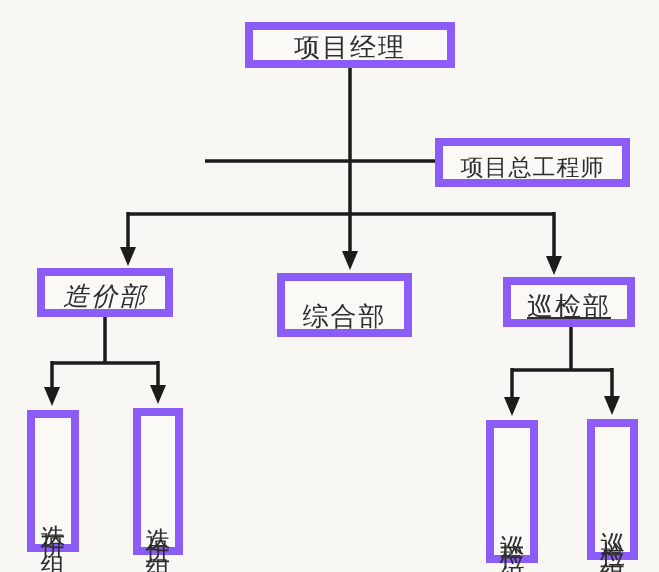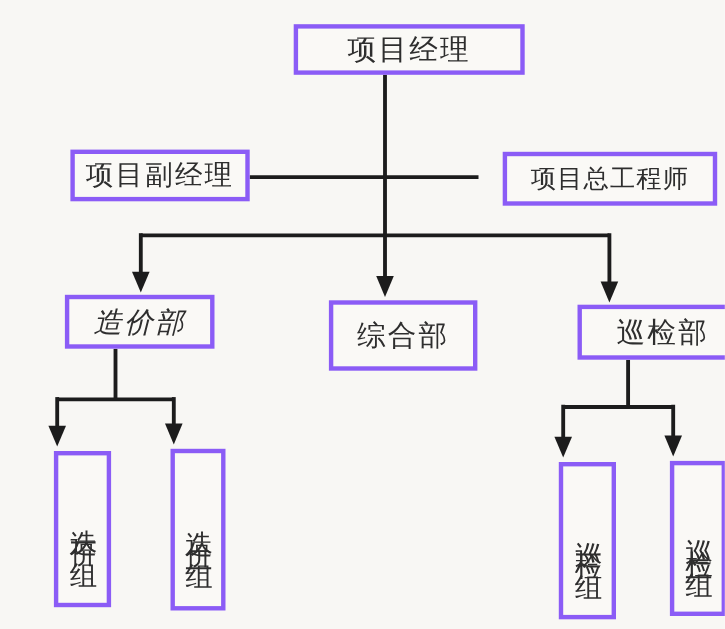--- a/index.html
+++ b/index.html
@@ -17,41 +17,40 @@
   }
   .wires {
     position: absolute;
     left: 0;
     top: 0;
     pointer-events: none;
   }
   .node {
     position: absolute;
     box-sizing: border-box;
-    border: 4px solid #8b5cf6;
+    border: 8px solid #8b5cf6;
     background: #faf9f6;
     display: flex;
-    align-items: center;
+    align-items: flex-end;
     justify-content: center;
     color: #2e2e2e;
     font-size: 26px;
     letter-spacing: 2px;
     line-height: 1;
     white-space: nowrap;
-    margin-left: 22px;
   }
   
   .n-pm   { left: 245px; top: 22px;  width: 210px; height: 46px; }
   
   .n-dpm  { left: 42px;  top: 136px; width: 163px; height: 47px; font-size: 25px; }
   .n-ce   { left: 435px; top: 138px; width: 195px; height: 49px; font-size: 23px; letter-spacing: 1px; }
   
   .n-cost { left: 37px;  top: 268px; width: 136px; height: 49px; font-style: italic; }
   .n-gen  { left: 277px; top: 273px; width: 135px; height: 64px; }
-  .n-insp { left: 503px; top: 277px; width: 155px; height: 50px; }
+  .n-insp { left: 503px; top: 277px; width: 132px; height: 50px; text-decoration: underline; }
   
   .vnode       { letter-spacing: 0; }
   .vnode .vtxt {
     writing-mode: vertical-rl;
     text-orientation: upright;
     letter-spacing: 10px;
     white-space: nowrap;
     font-size: 25px;
   }
   .n-cost1 { left: 27px;  top: 410px; width: 52px; height: 142px; }
@@ -92,23 +91,20 @@
     <line x1="512" y1="368" x2="512" y2="399"></line>
     <polygon points="504,397 520,397 512,416"></polygon>
     <line x1="612" y1="368" x2="612" y2="398"></line>
     <polygon points="604,396 620,396 612,415"></polygon>
   </svg>
 
   <div class="node n-pm">
     <span>项目经理</span>
   </div>
 
-  <div class="node n-dpm">
-    <span>项目副经理</span>
-  </div>
 
   <div class="node n-ce">
     <span>项目总工程师</span>
   </div>
 
   <div class="node n-cost">
     <span>造价部</span>
   </div>
 
   <div class="node n-gen">

